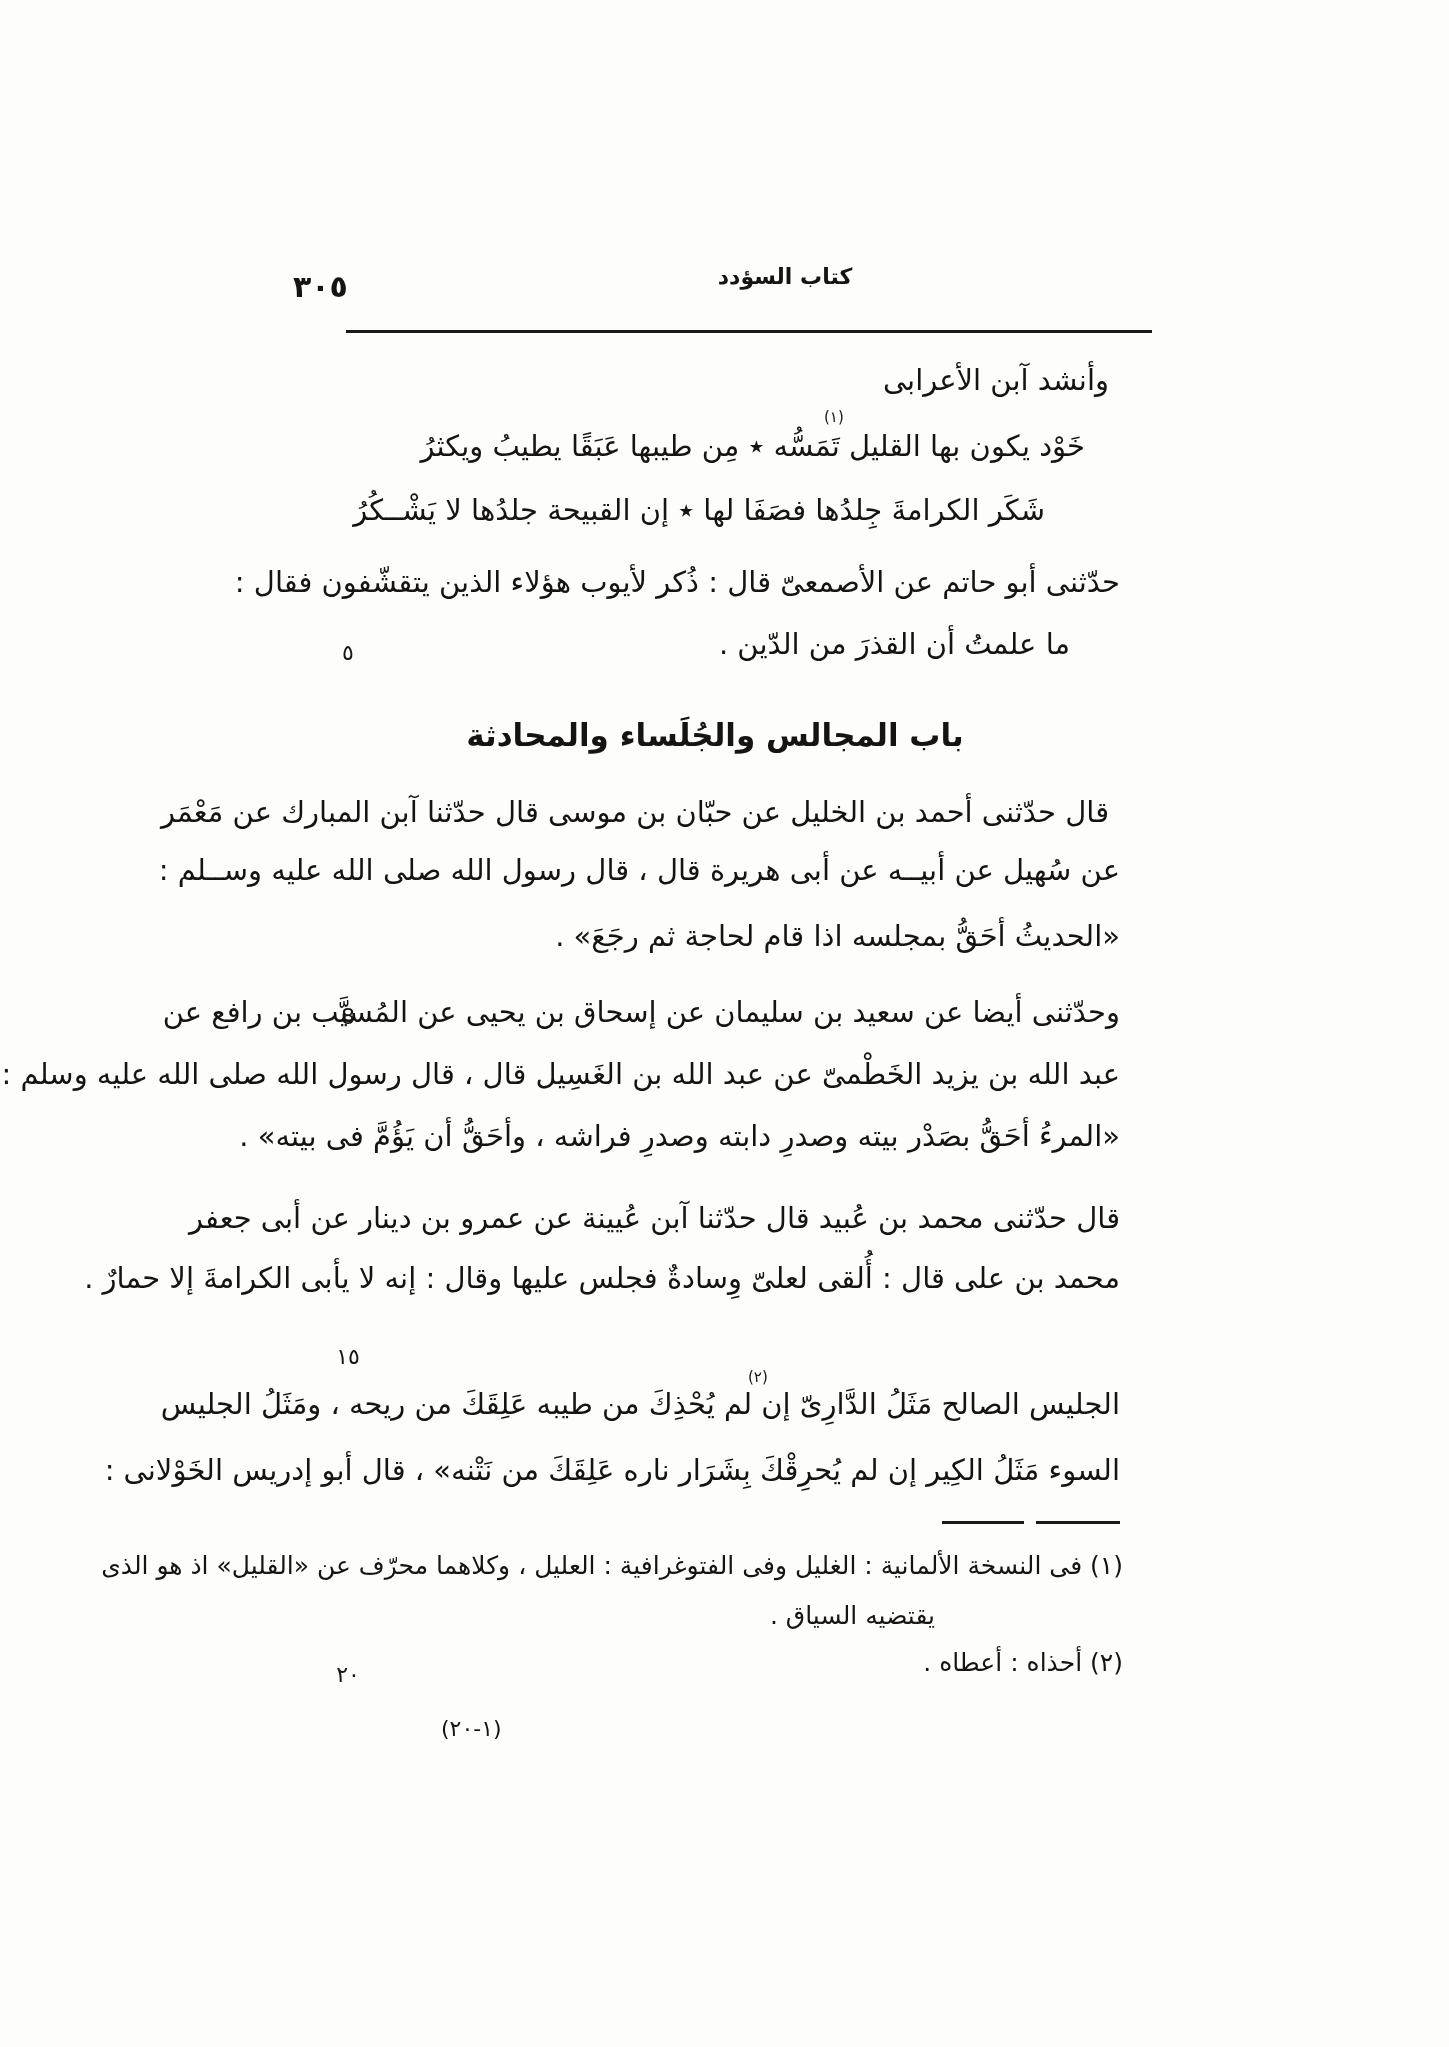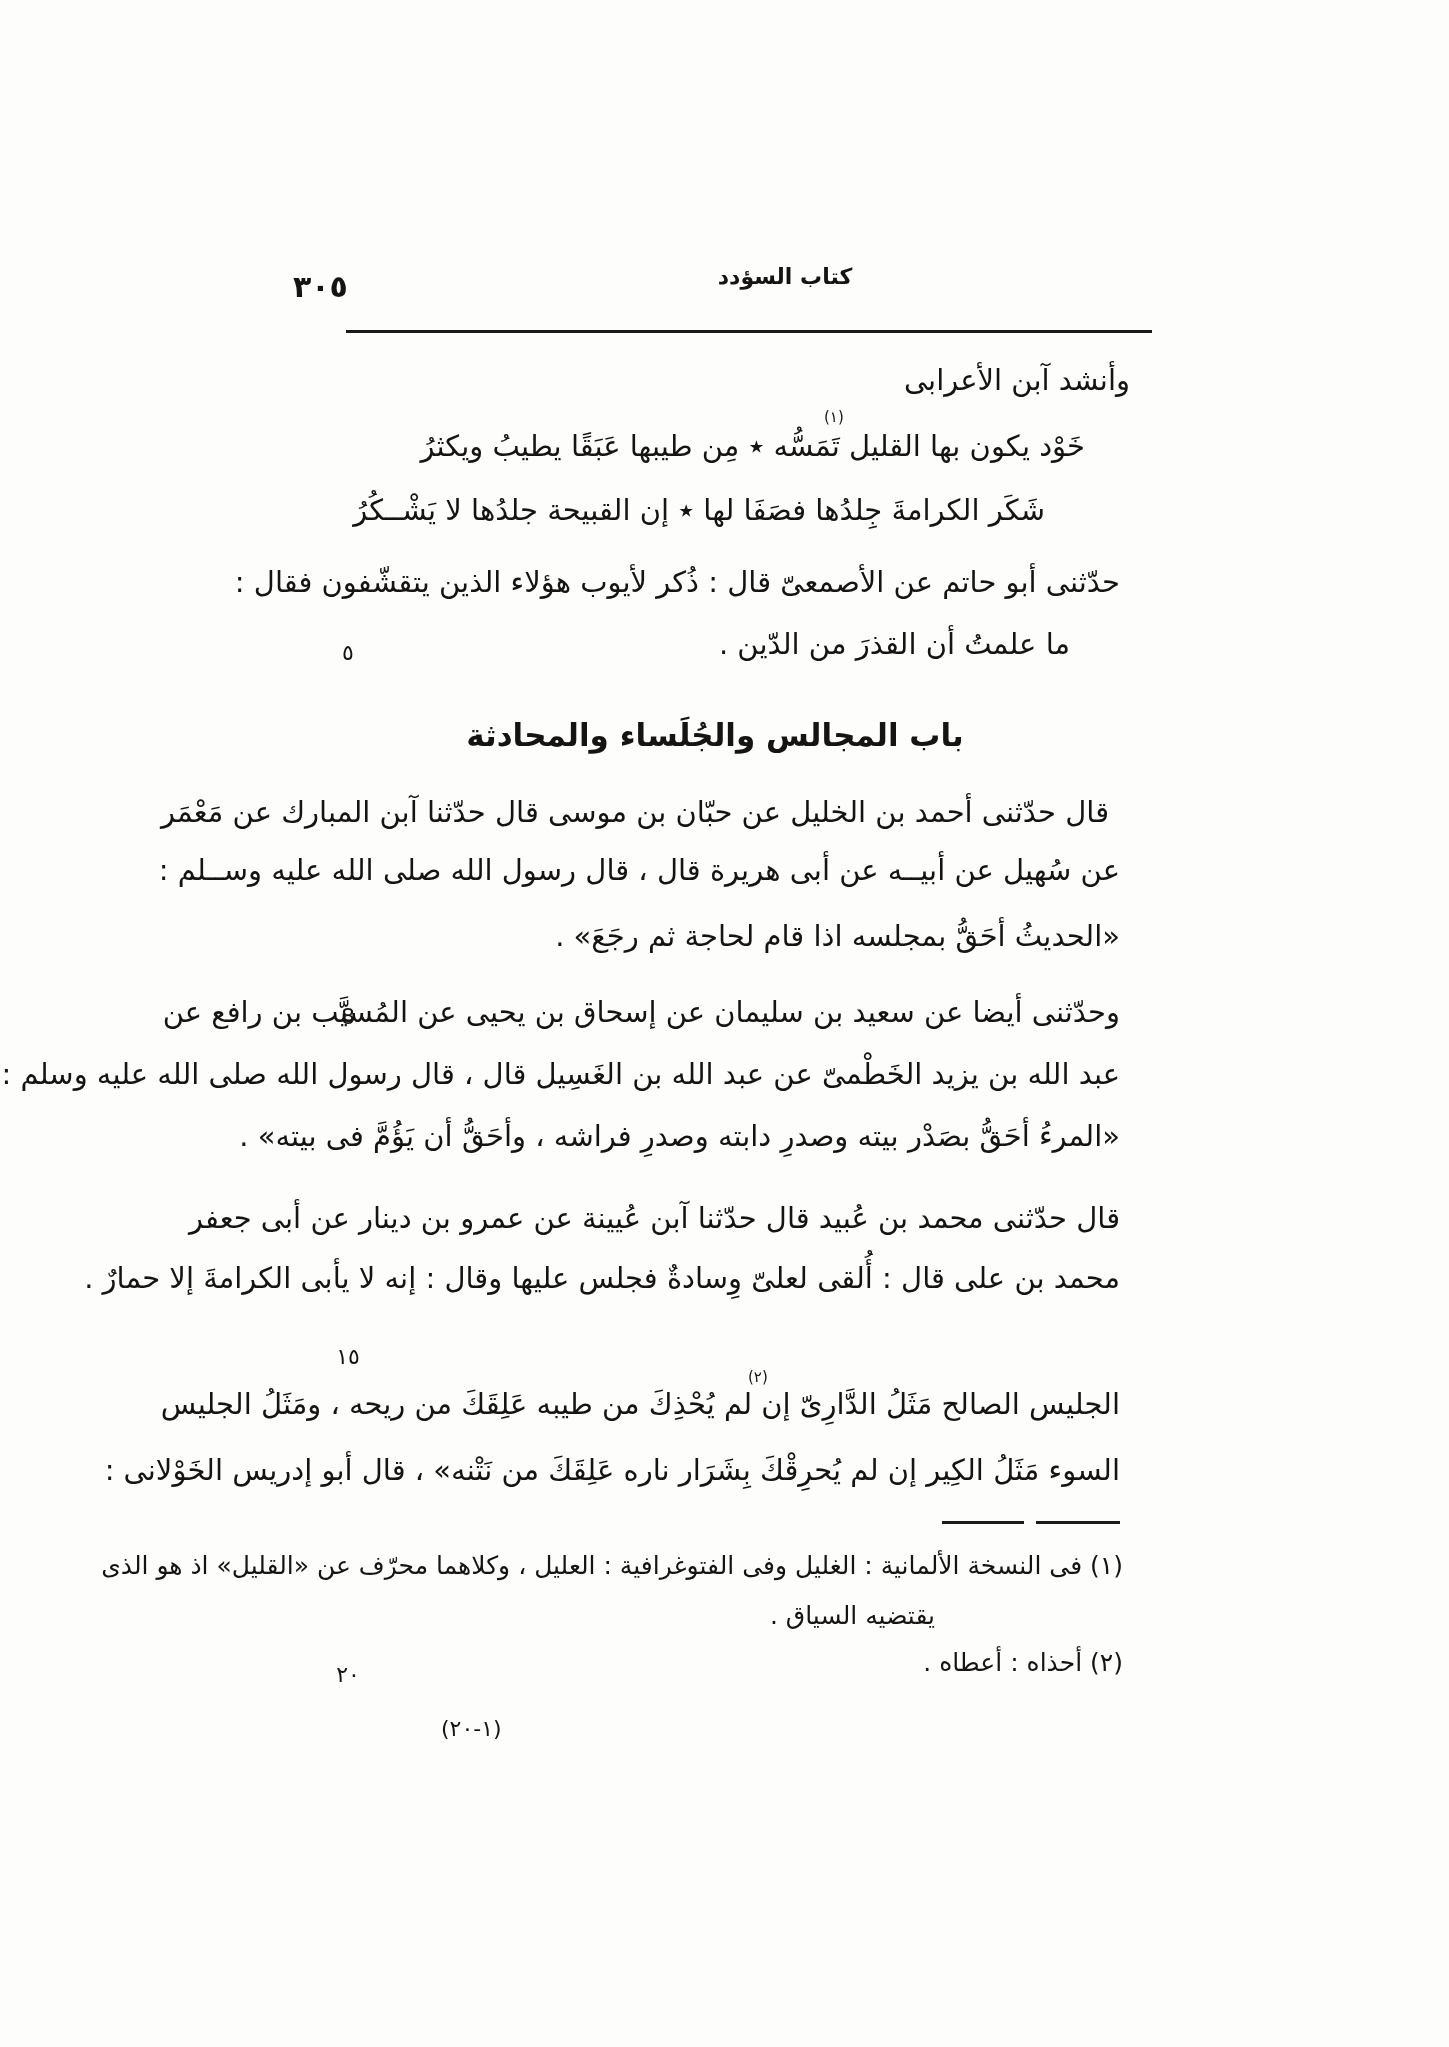--- a/index.html
+++ b/index.html
@@ -29,21 +29,21 @@
 </style>
 </head>
 <body>
 
 <div class="page">
 
   <div class="abs rtl book-title">كتاب السؤدد</div>
   <div class="abs page-number">٣٠٥</div>
   <div class="abs header-rule"></div>
 
-  <div class="abs rtl line" style="top:366px;right:319px;">وأنشد آبن الأعرابى</div>
+  <div class="abs rtl line" style="top:366px;right:340px;">وأنشد آبن الأعرابى</div>
 
   <div class="abs rtl marker" style="top:410px;left:824px;">(١)</div>
   <div class="abs rtl line" style="top:432px;right:364px;">خَوْد يكون بها القليل تَمَسُّه ٭ مِن طيبها عَبَقًا يطيبُ ويكثرُ</div>
 
   <div class="abs rtl line" style="top:496px;right:404px;">شَكَر الكرامةَ جِلدُها فصَفَا لها ٭ إن القبيحة جلدُها لا يَشْــكُرُ</div>
 
   <div class="abs rtl line" style="top:568px;right:329px;">حدّثنى أبو حاتم عن الأصمعىّ قال : ذُكر لأيوب هؤلاء الذين يتقشّفون فقال :</div>
   <div class="abs rtl line" style="top:630px;right:379px;">ما علمتُ أن القذرَ من الدّين .</div>
   <div class="abs margin-num" style="top:642px;">٥</div>
 

